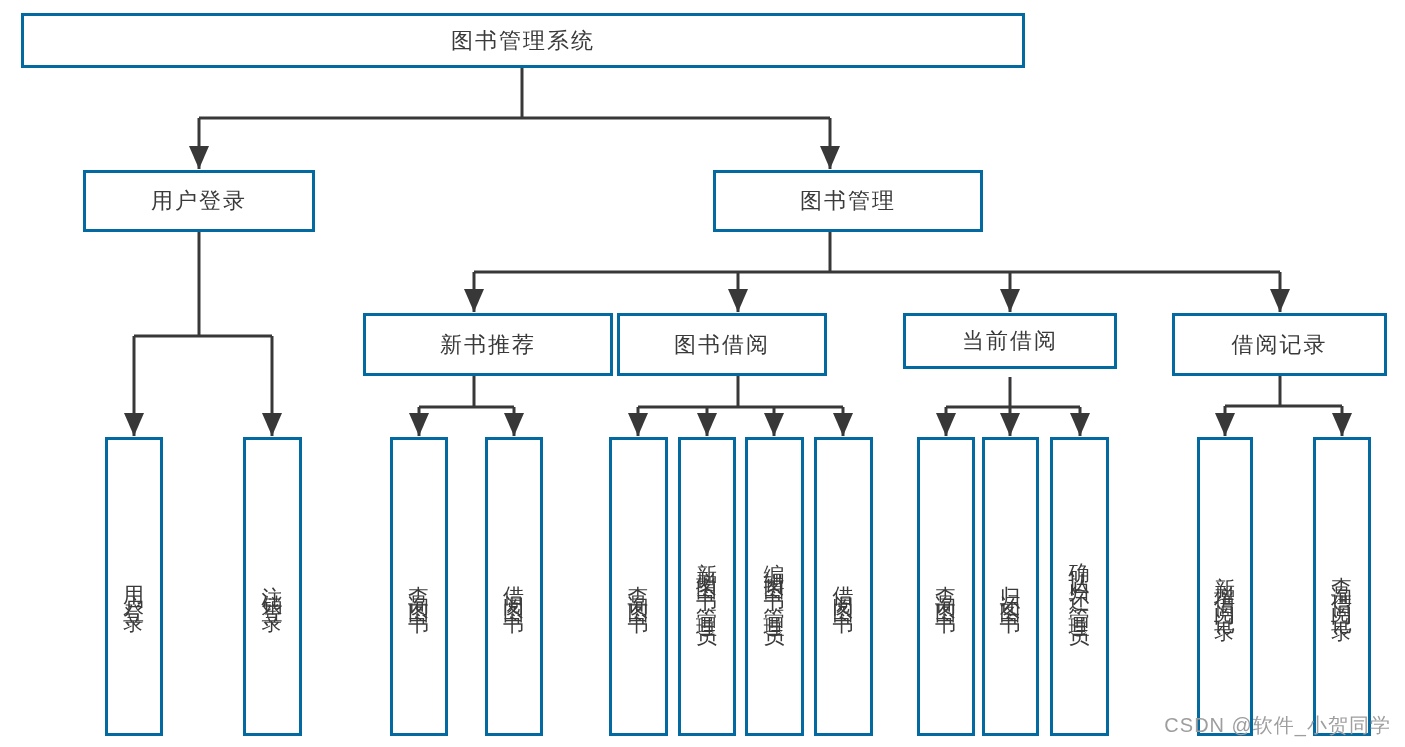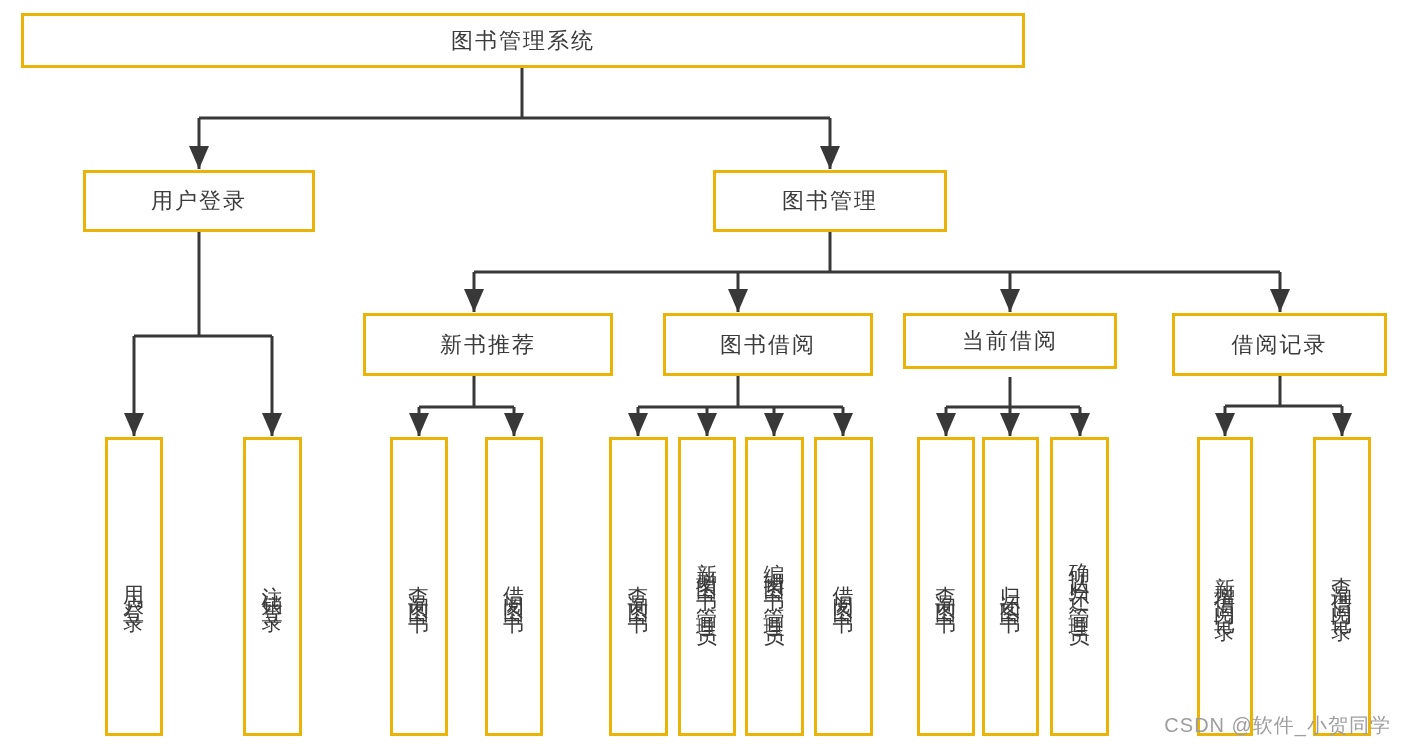--- a/index.html
+++ b/index.html
@@ -7,44 +7,44 @@
     position:relative;
     width:1405px;height:747px;
     background:#ffffff;
     font-family:"Liberation Sans","DejaVu Sans",sans-serif;
     overflow:hidden;
   }
   #wires{position:absolute;left:0;top:0;width:1405px;height:747px;z-index:1;}
   .box{
     position:absolute;
     box-sizing:border-box;
-    border:3px solid #eab308;
+    border:3px solid #0369a1;
     background:#ffffff;
     display:flex;align-items:center;justify-content:center;
     color:#3a3a3a;
     z-index:2;
   }
   .hlabel{font-size:22px;letter-spacing:2px;white-space:nowrap;}
   .leaf{z-index:2;}
   .leaf .vlabel{
     writing-mode:vertical-rl;
     text-orientation:mixed;
     font-size:21px;
     letter-spacing:9px;
     line-height:1;
     color:#3a3a3a;
   }
   
   #n-root{left:21px;top:13px;width:1004px;height:55px;}
   
   #n-l1-0{left:83px;top:170px;width:232px;height:62px;}
-  #n-l1-1{left:713px;top:170px;width:234px;height:62px;}
+  #n-l1-1{left:713px;top:170px;width:270px;height:62px;}
   
   #n-l2-0{left:363px;top:313px;width:250px;height:63px;}
-  #n-l2-1{left:663px;top:313px;width:210px;height:63px;}
+  #n-l2-1{left:617px;top:313px;width:210px;height:63px;}
   #n-l2-2{left:903px;top:313px;width:214px;height:56px;}
   #n-l2-3{left:1172px;top:313px;width:215px;height:63px;}
   
   .leaf{top:437px;height:299px;}
   #lf-0{left:105px;width:58px;}
   #lf-1{left:243px;width:59px;}
   #lf-2{left:390px;width:58px;}
   #lf-3{left:485px;width:58px;}
   #lf-4{left:609px;width:59px;}
   #lf-5{left:678px;width:58px;}

